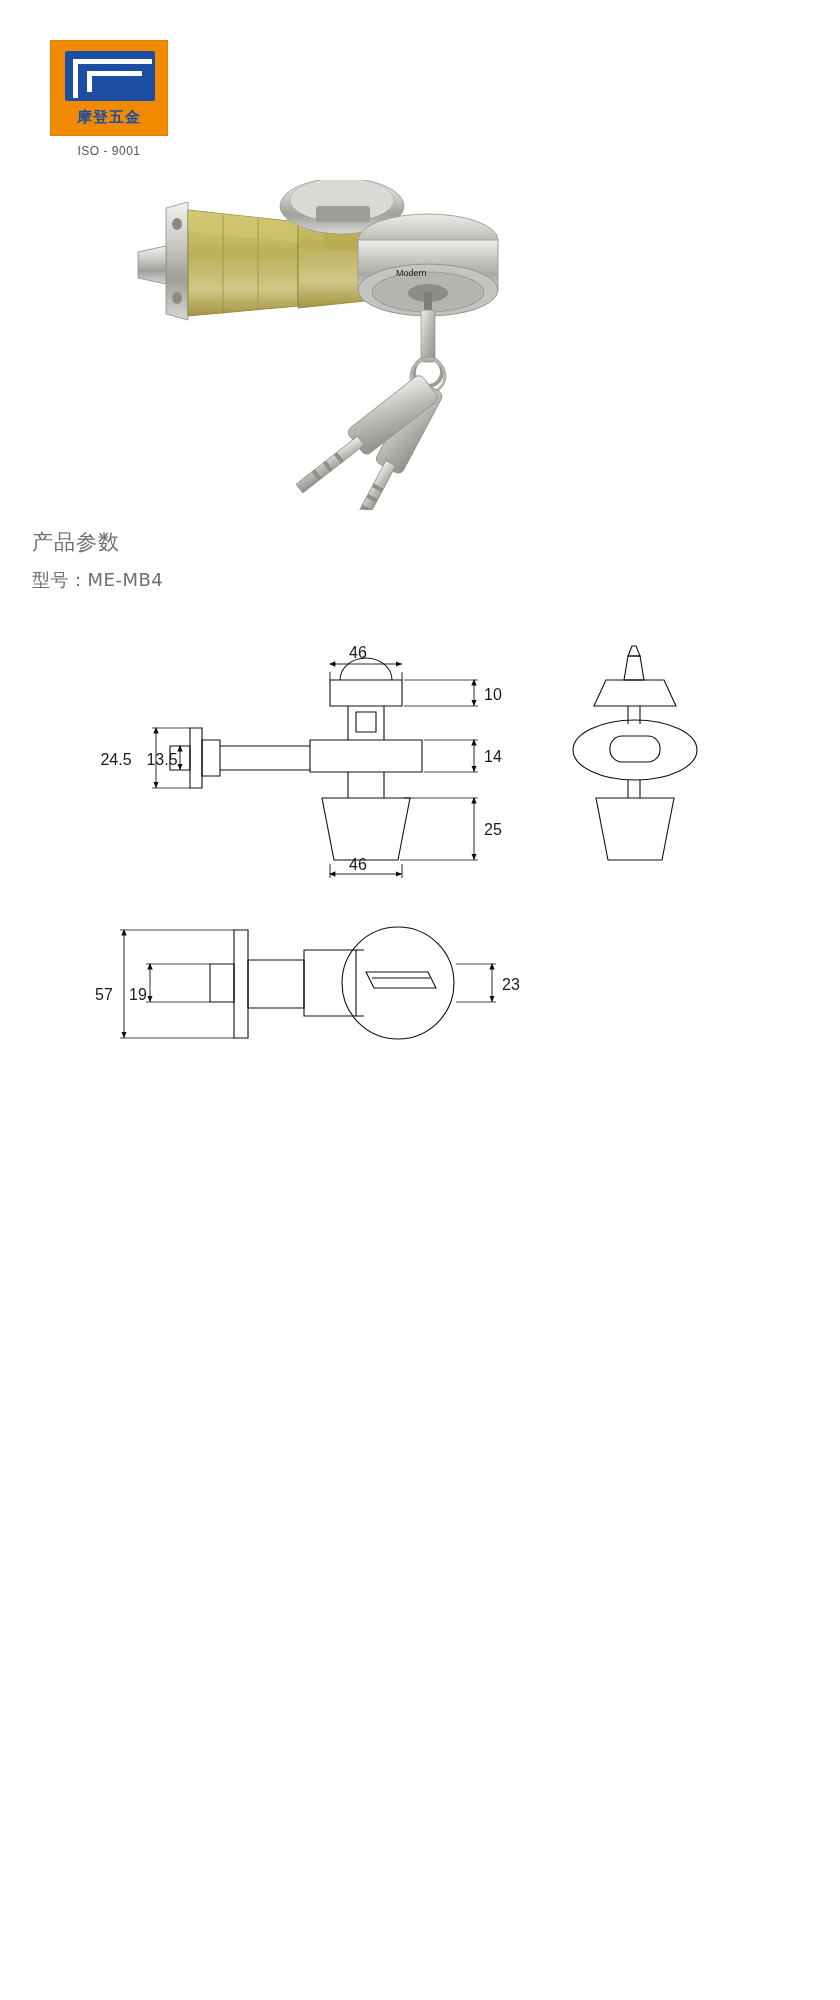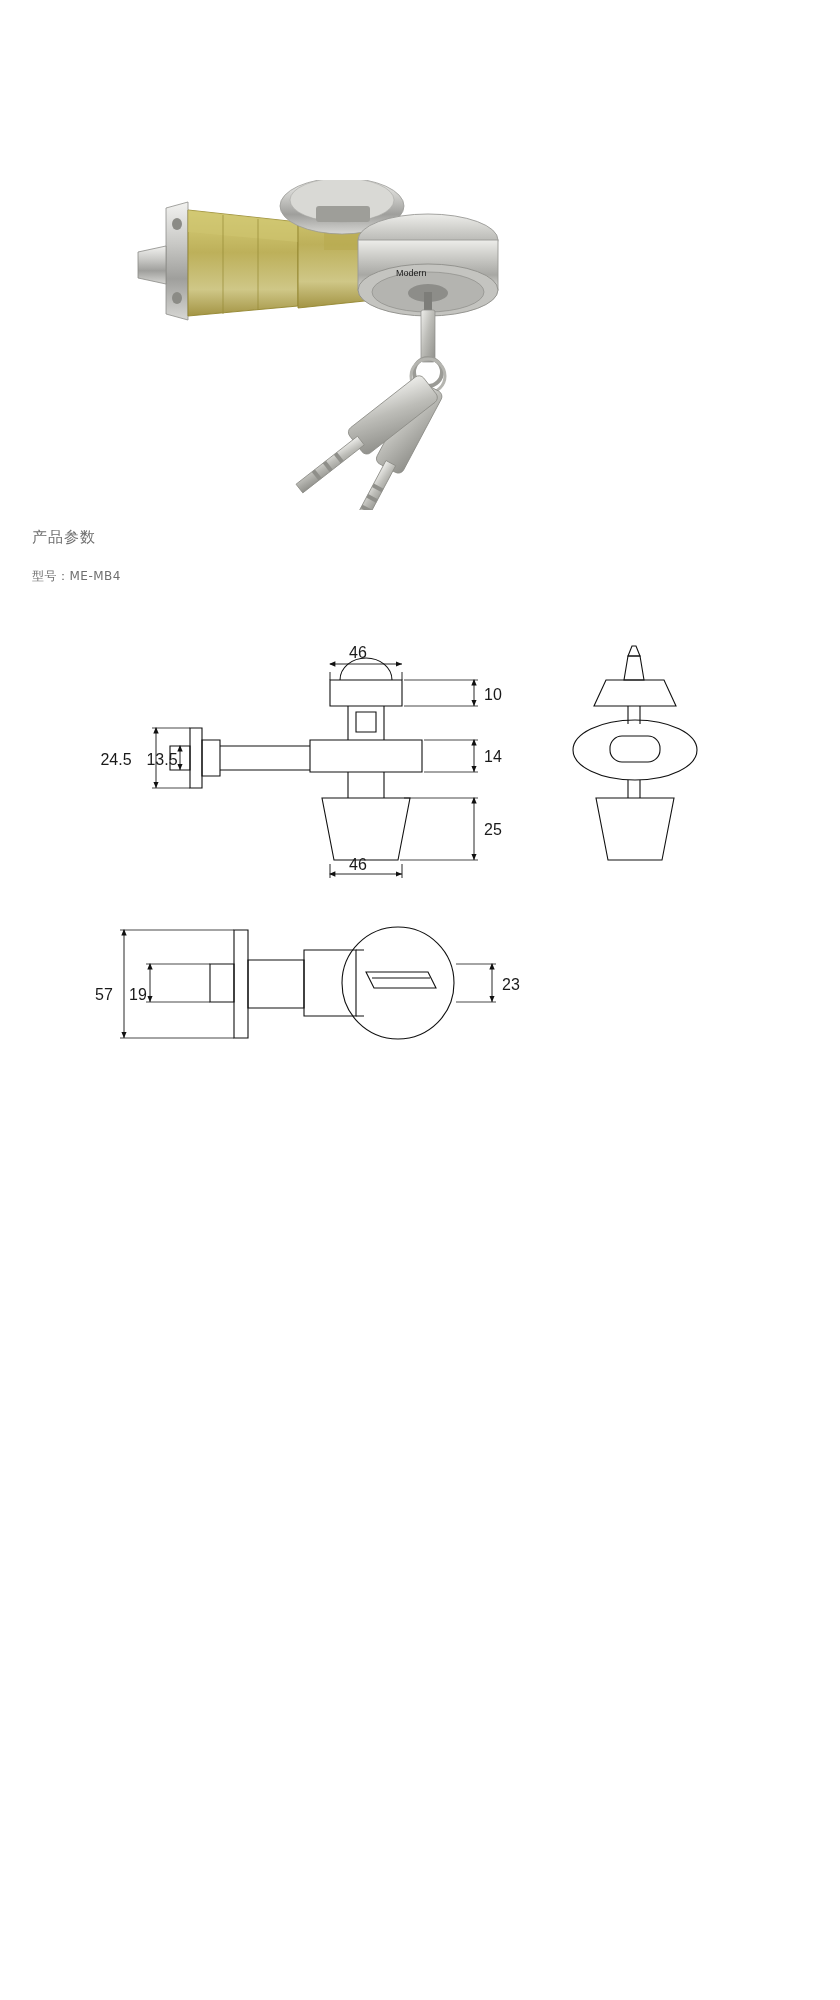--- a/index.html
+++ b/index.html
@@ -92,30 +92,30 @@
     width: 600px;
     height: 330px;
   }
   .photo svg { display: block; }
 
   
   .param-title {
     position: absolute;
     left: 32px;
     top: 528px;
-    font-size: 15px;
+    font-size: 21px;
     color: #6f6f6f;
     letter-spacing: 1px;
     font-family: "DejaVu Sans", sans-serif;
   }
   .param-model {
     position: absolute;
     left: 32px;
     top: 568px;
-    font-size: 12px;
+    font-size: 18px;
     color: #6f6f6f;
     letter-spacing: 0.5px;
     font-family: "DejaVu Sans", sans-serif;
   }
 
   
   .drawings {
     position: absolute;
     left: 4px;
     top: 620px;
@@ -126,20 +126,27 @@
   text {
     font-family: "Liberation Sans", sans-serif;
     fill: #1a1a1a;
   }
 </style>
 </head>
 <body>
 
 <div class="page">
 
+  <div class="logo-block">
+    <div class="logo-mark">
+      <div class="glyph-box"></div>
+      <div class="cn-name">摩登五金</div>
+    </div>
+    <div class="logo-iso">ISO - 9001</div>
+  </div>
 
   <div class="photo">
     <svg width="600" height="330" viewBox="0 0 600 330" xmlns="http://www.w3.org/2000/svg">
       <defs>
         <linearGradient id="brassG" x1="0" y1="0" x2="0" y2="1">
           <stop offset="0%" stop-color="#d8d07a"></stop>
           <stop offset="40%" stop-color="#bdb05a"></stop>
           <stop offset="75%" stop-color="#cfc787"></stop>
           <stop offset="100%" stop-color="#a39444"></stop>
         </linearGradient>

